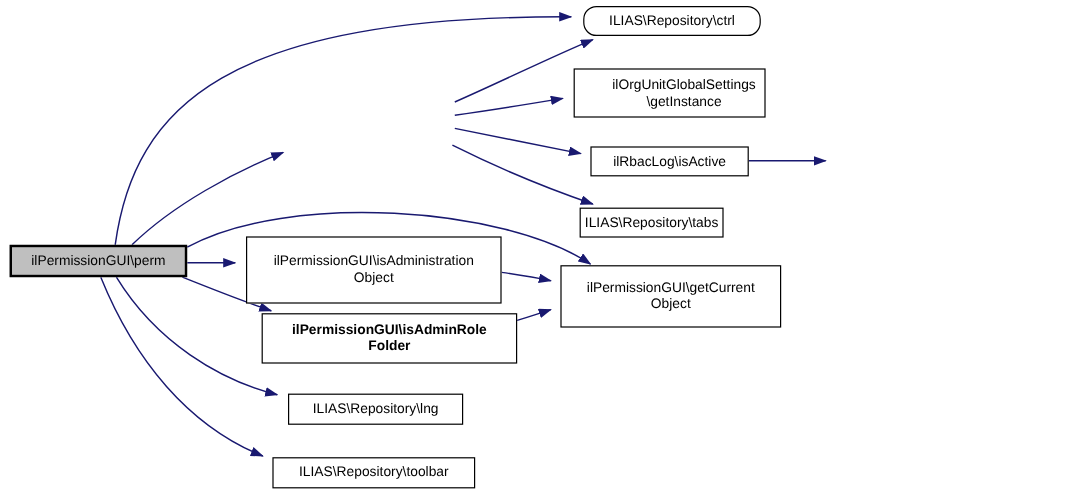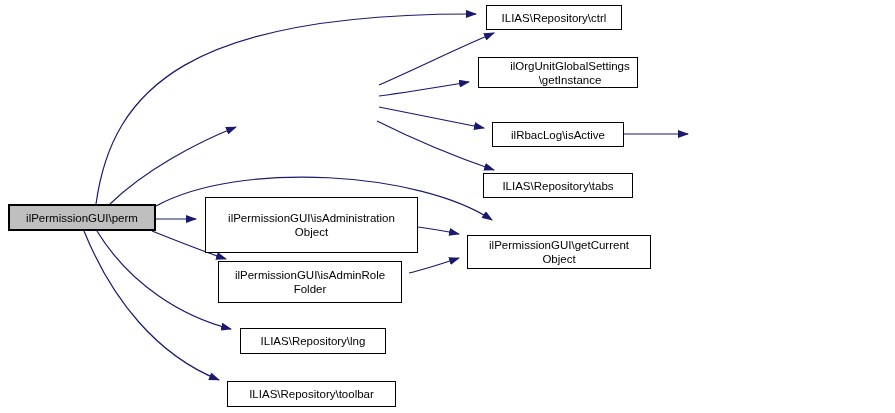--- a/index.html
+++ b/index.html
@@ -73,41 +73,41 @@
     <path class="edge" marker-end="url(#arrow)" d="M624,134 L688,134"></path>
   </svg>
 
   <div class="node highlight" style="left: 8px; top: 204px; width: 148px; height: 27px;">
       <span>ilPermissionGUI\perm</span>
     </div>
   <div class="node" style="left: 205px; top: 197px; width: 213px; height: 56px;">
       <span>ilPermissionGUI\isAdministration
 Object</span>
     </div>
-  <div class="node" style="left: 218px; top: 261px; width: 184px; height: 42px;">
+  <div class="node" style="left: 218px; top: 261px; width: 213px; height: 42px; font-weight: bold;">
       <span>ilPermissionGUI\isAdminRole
 Folder</span>
     </div>
   <div class="node" style="left: 240px; top: 328px; width: 146px; height: 26px;">
       <span>ILIAS\Repository\lng</span>
     </div>
   <div class="node" style="left: 227px; top: 381px; width: 169px; height: 26px;">
       <span>ILIAS\Repository\toolbar</span>
     </div>
-  <div class="node" style="left: 486px; top: 5px; width: 136px; height: 25px;">
+  <div class="node" style="left: 486px; top: 5px; width: 148px; height: 25px; border-radius: 11px;">
       <span>ILIAS\Repository\ctrl</span>
     </div>
-  <div class="node" style="left: 478px; top: 57px; width: 160px; height: 31px; padding-left: 24px;">
+  <div class="node" style="left: 478px; top: 57px; width: 160px; height: 41px; padding-left: 24px;">
       <span>ilOrgUnitGlobalSettings
 \getInstance</span>
     </div>
   <div class="node" style="left: 492px; top: 122px; width: 132px; height: 25px;">
       <span>ilRbacLog\isActive</span>
     </div>
-  <div class="node" style="left: 483px; top: 173px; width: 150px; height: 25px;">
+  <div class="node" style="left: 483px; top: 173px; width: 120px; height: 25px;">
       <span>ILIAS\Repository\tabs</span>
     </div>
-  <div class="node" style="left: 467px; top: 235px; width: 184px; height: 34px; text-align: center;">
+  <div class="node" style="left: 467px; top: 221px; width: 184px; height: 52px; text-align: center;">
       <span>ilPermissionGUI\getCurrent
 Object</span>
     </div>
 
 </div>
 
 </body></html>

